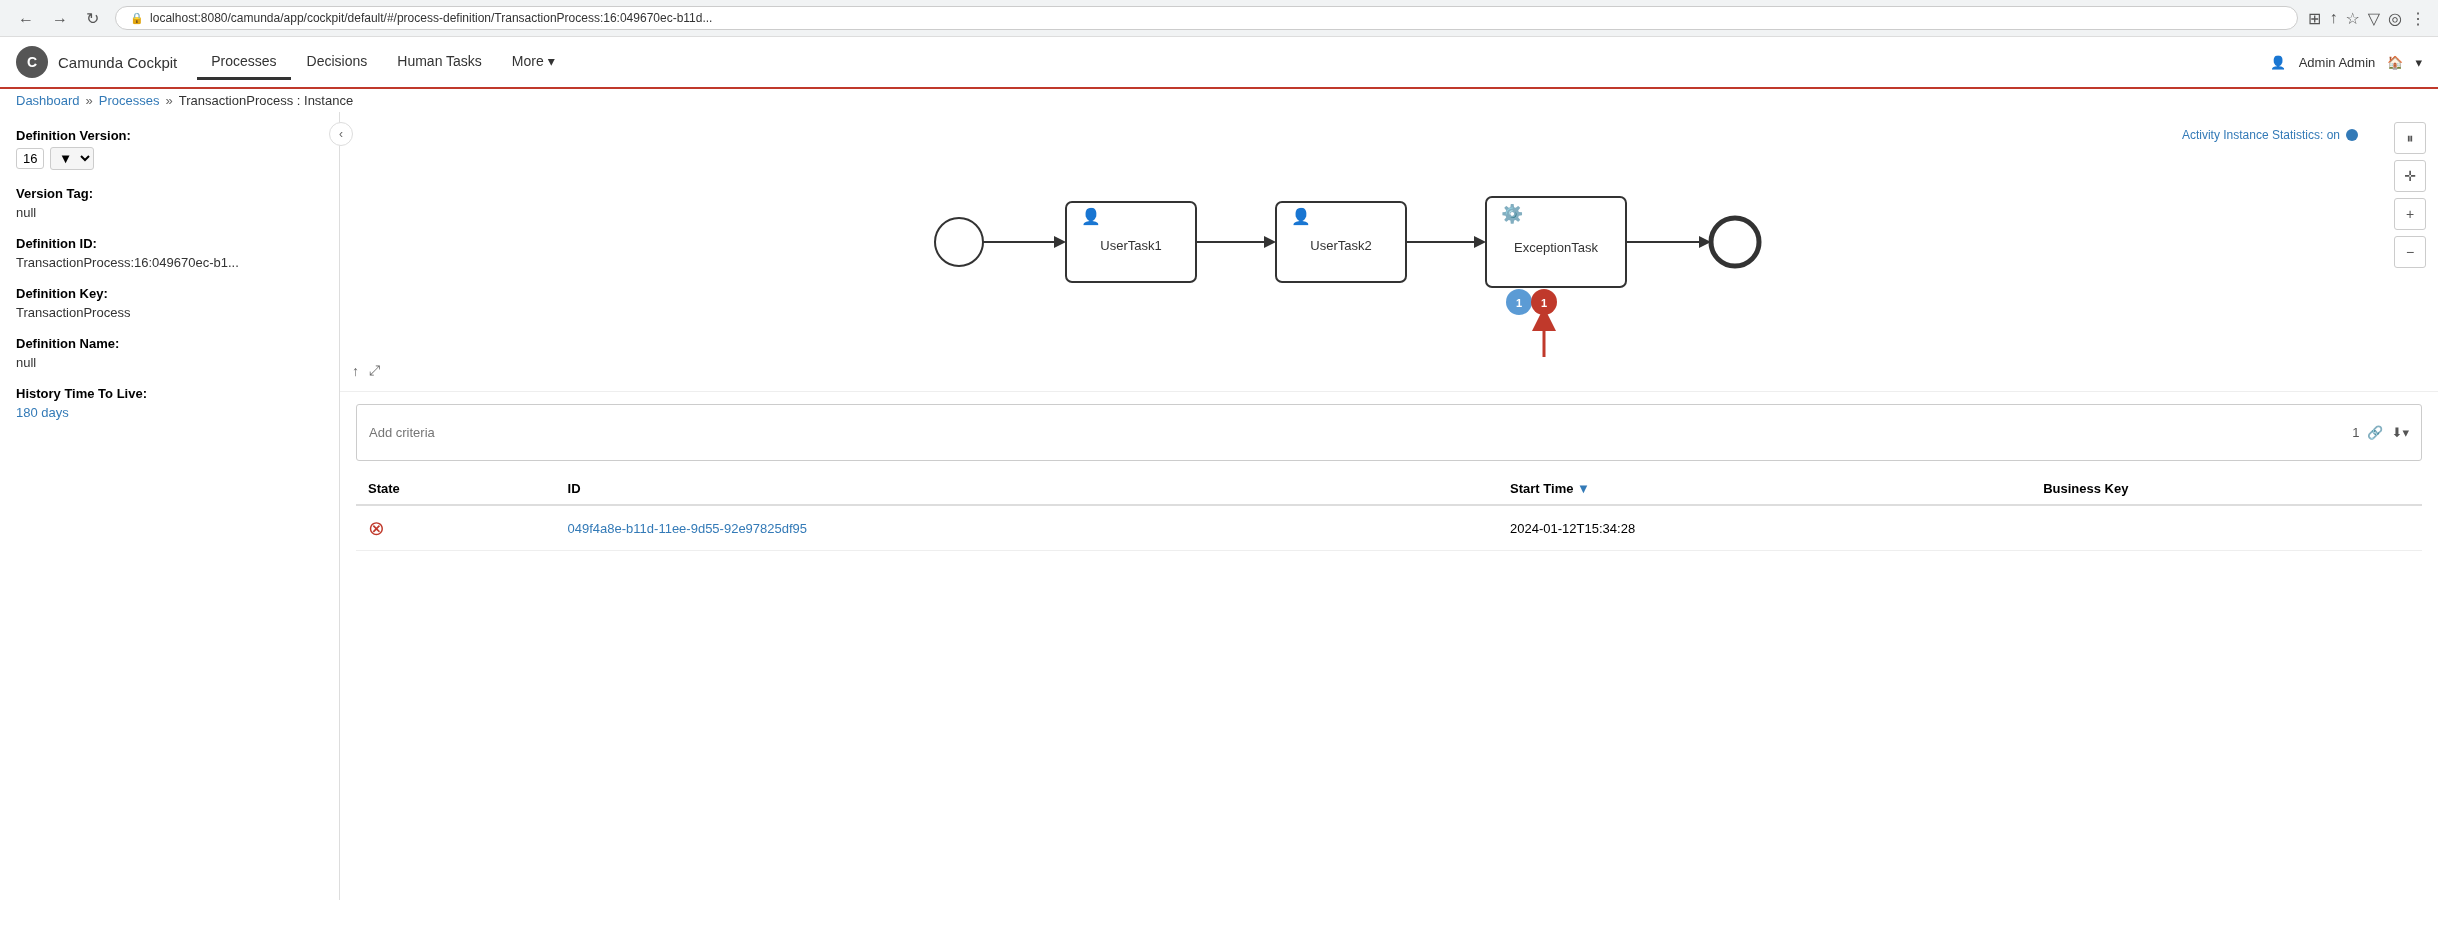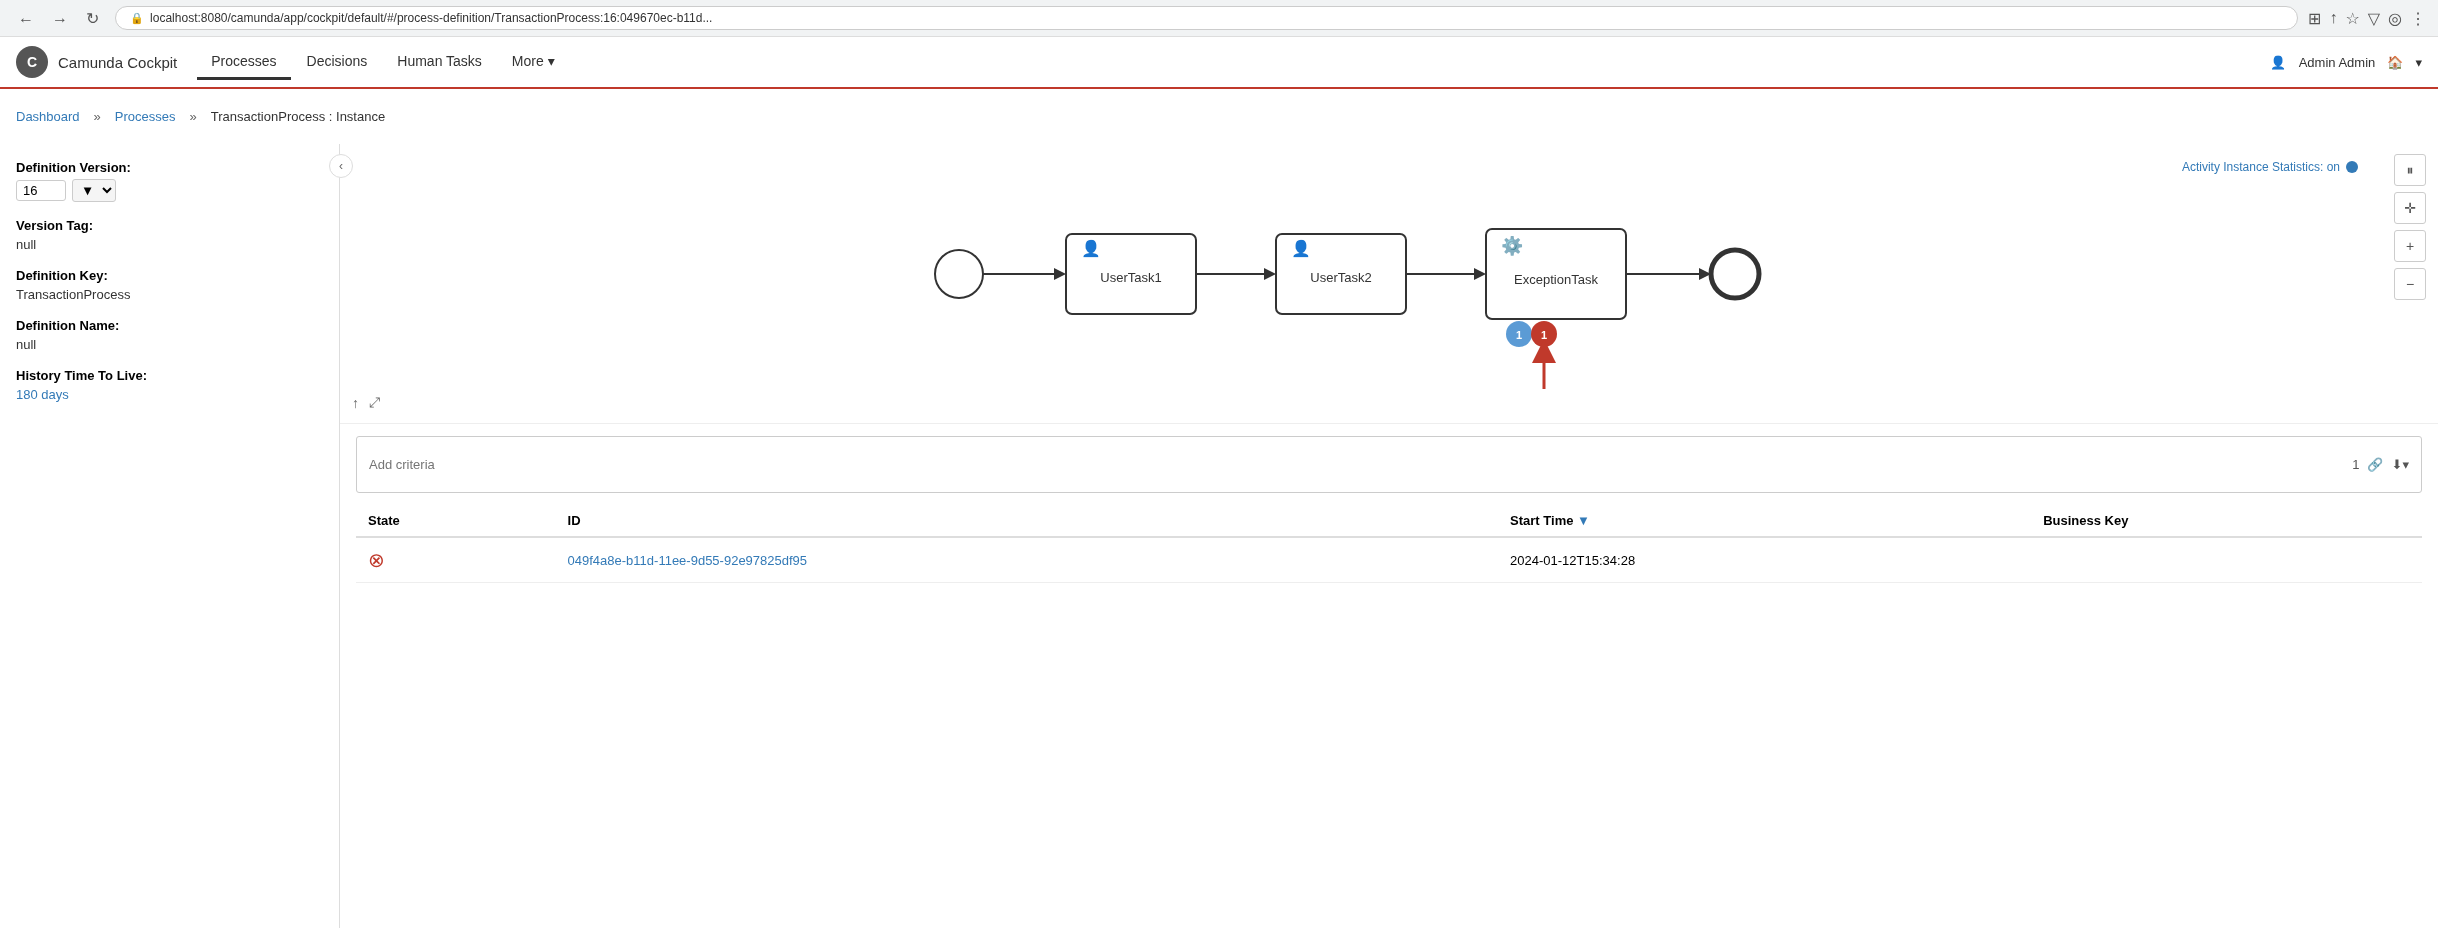--- a/index.html
+++ b/index.html
@@ -32,36 +32,36 @@
     .app-logo { display: flex; align-items: center; gap: 10px; margin-right: 20px; }
     .logo-circle { width: 32px; height: 32px; background: #555; border-radius: 50%; display: flex; align-items: center; justify-content: center; color: #fff; font-weight: bold; font-size: 14px; }
     .app-name { font-size: 15px; font-weight: 500; color: #333; }
     .main-nav { display: flex; align-items: center; gap: 2px; }
     .nav-item { padding: 8px 14px; color: #333; cursor: pointer; font-size: 14px; border-bottom: 3px solid transparent; }
     .nav-item.active { color: #333; border-bottom: 3px solid #333; font-weight: 500; }
     .nav-more { display: flex; align-items: center; gap: 4px; }
     .header-right { margin-left: auto; display: flex; align-items: center; gap: 12px; color: #333; font-size: 13px; }
 
     
-    .breadcrumb { padding: 20px 16px; font-size: 13px; color: #337ab7; display: flex; align-items: center; gap: 14px; }
+    .breadcrumb { padding: 4px 16px; font-size: 13px; color: #337ab7; display: flex; align-items: center; gap: 6px; }
     .breadcrumb span { color: #666; }
     .breadcrumb a { color: #337ab7; text-decoration: none; cursor: pointer; }
 
     
     .main-layout { display: flex; height: calc(100vh - 140px); }
 
     
     .sidebar { width: 340px; border-right: 1px solid #ddd; padding: 16px; position: relative; flex-shrink: 0; }
     .collapse-btn { position: absolute; right: -14px; top: 10px; width: 24px; height: 24px; background: #fff; border: 1px solid #ddd; border-radius: 50%; display: flex; align-items: center; justify-content: center; cursor: pointer; font-size: 12px; color: #666; z-index: 10; }
     .sidebar-field { margin-bottom: 16px; }
     .sidebar-label { font-weight: bold; font-size: 13px; margin-bottom: 4px; }
     .sidebar-value { font-size: 13px; color: #333; }
     .sidebar-value.blue { color: #337ab7; }
     .version-select { display: flex; align-items: center; gap: 6px; }
-    .version-input { width: 50px; padding: 2px 6px; border: 1px solid #ccc; border-radius: 3px; font-size: 13px; }
+    .version-input { width: 28px; padding: 2px 6px; border: 1px solid #ccc; border-radius: 3px; font-size: 13px; }
     .version-dropdown { padding: 2px 4px; border: 1px solid #ccc; border-radius: 3px; cursor: pointer; background: #f5f5f5; }
     .diagram-canvas { width: 100%; height: 280px; position: relative; border-bottom: 1px solid #eee; }
     .activity-stats-label { position: absolute; top: 16px; right: 80px; font-size: 12px; color: #337ab7; display: flex; align-items: center; gap: 6px; }
     .stats-dot { width: 12px; height: 12px; background: #337ab7; border-radius: 50%; }
 
     
     .diagram-controls { position: absolute; right: 12px; top: 10px; display: flex; flex-direction: column; gap: 6px; }
     .ctrl-btn { width: 32px; height: 32px; border: 1px solid #ccc; background: #fff; border-radius: 3px; display: flex; align-items: center; justify-content: center; cursor: pointer; font-size: 14px; color: #555; }
 
     .diagram-mini-controls { position: absolute; left: 10px; bottom: 10px; display: flex; gap: 6px; }
@@ -151,20 +151,24 @@
         <input class="version-input" type="text" value="16" style="">
         <select class="version-dropdown"><option>▼</option></select>
       </div>
     </div>
 
     <div class="sidebar-field">
       <div class="sidebar-label">Version Tag:</div>
       <div class="sidebar-value">null</div>
     </div>
 
+    <div class="sidebar-field">
+      <div class="sidebar-label">Definition ID:</div>
+      <div class="sidebar-value">TransactionProcess:16:049670ec-b1...</div>
+    </div>
 
     <div class="sidebar-field">
       <div class="sidebar-label">Definition Key:</div>
       <div class="sidebar-value">TransactionProcess</div>
     </div>
 
     <div class="sidebar-field">
       <div class="sidebar-label">Definition Name:</div>
       <div class="sidebar-value">null</div>
     </div>

